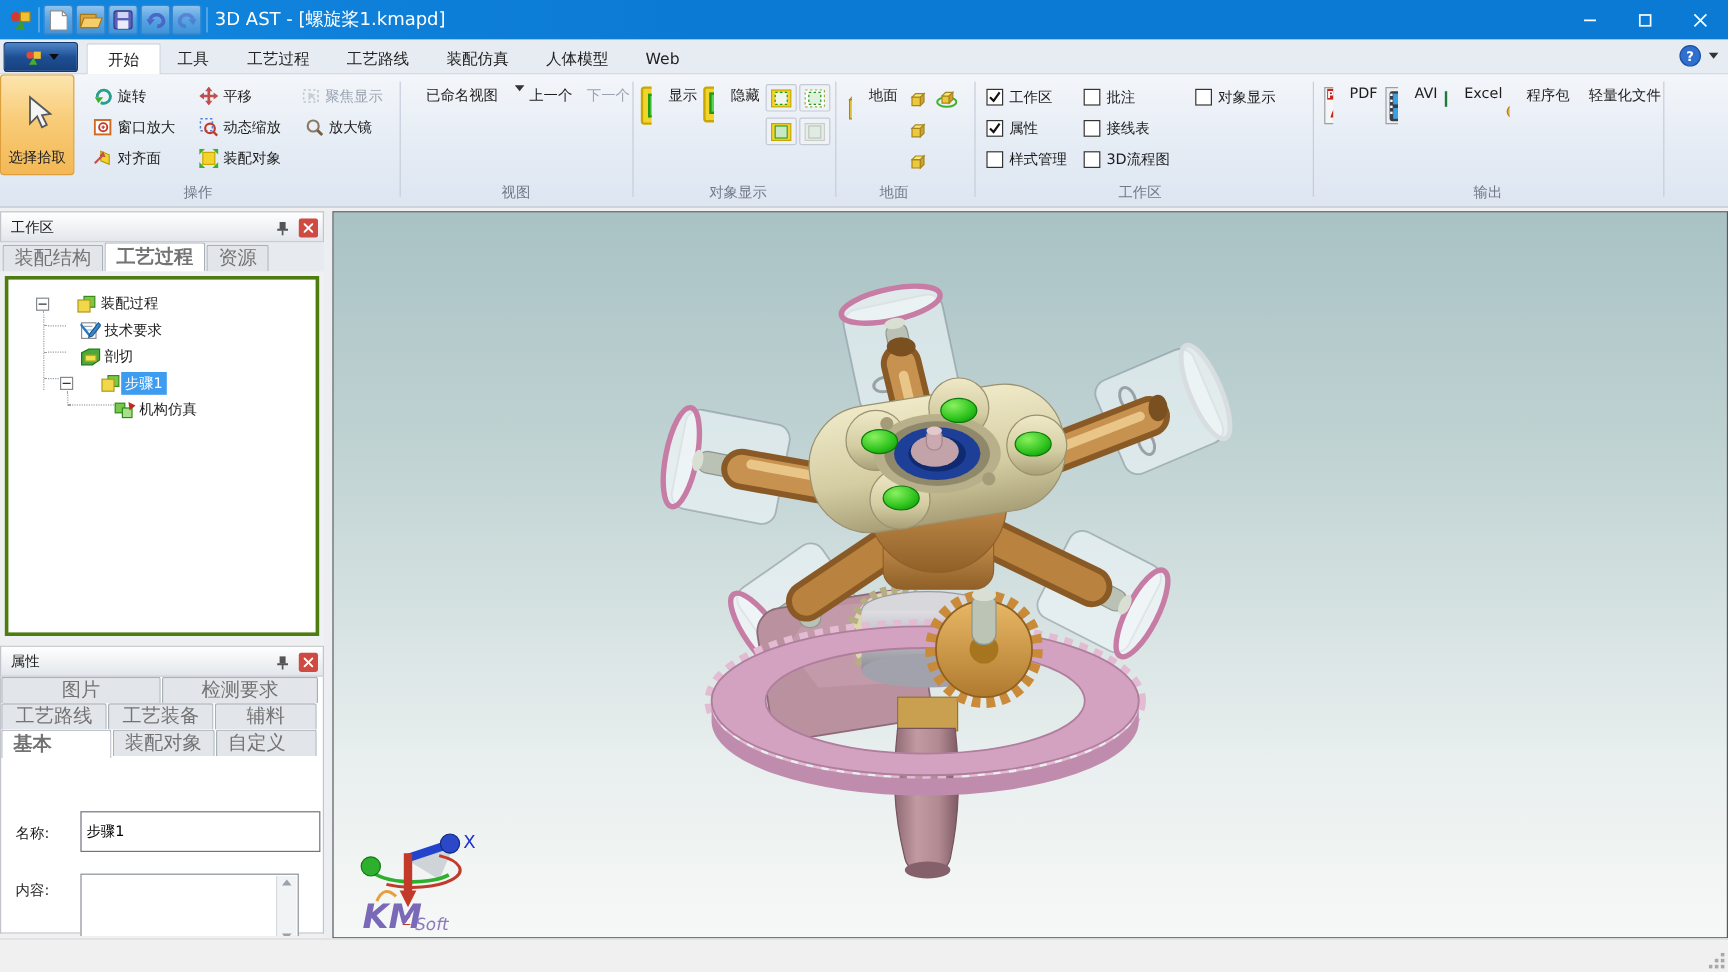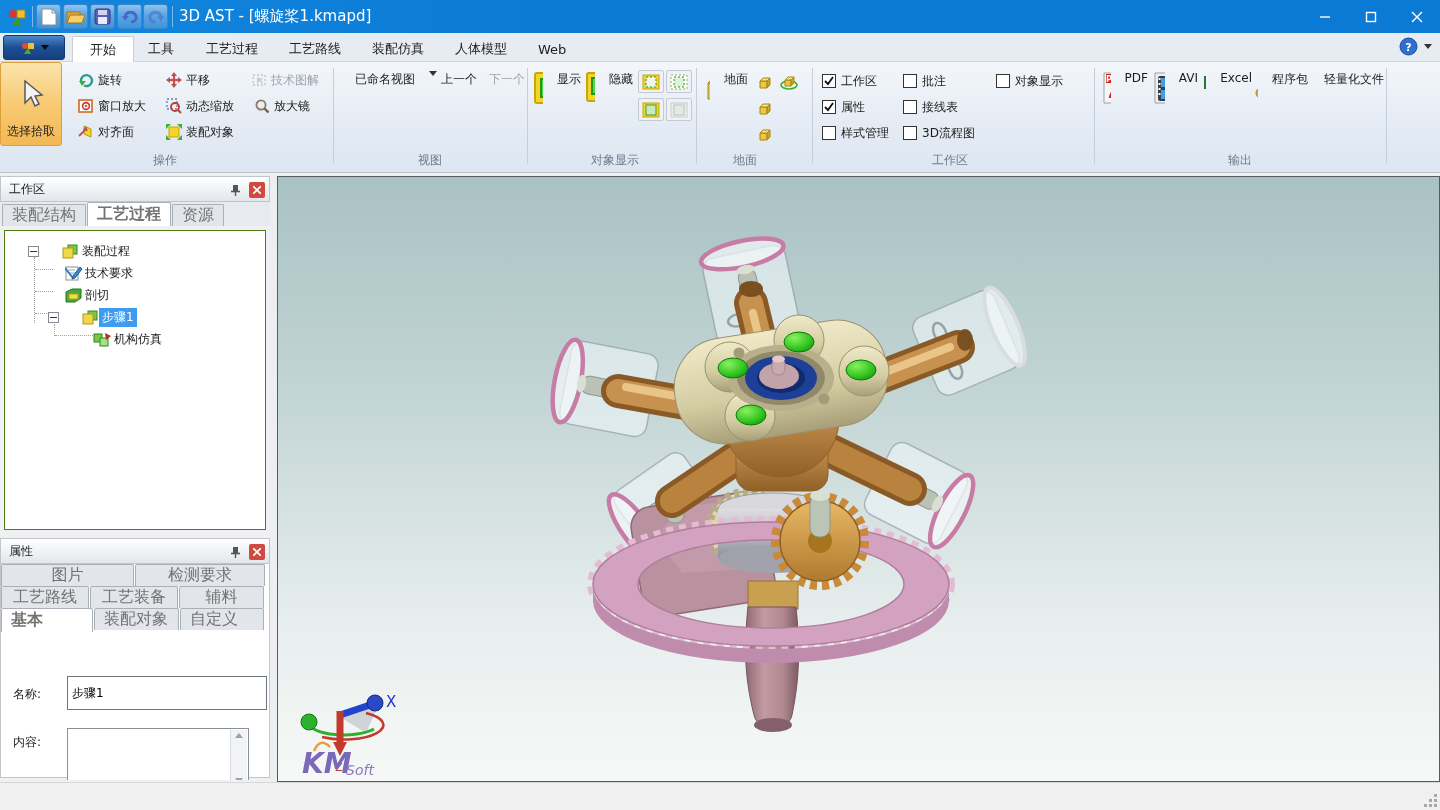--- a/index.html
+++ b/index.html
@@ -63,21 +63,21 @@
     display:flex; align-items:center; padding:0 8px; font-size:12px; }
   .ph-btn { position:absolute; top:5px; width:16px; height:16px; display:flex;
     align-items:center; justify-content:center; }
   .ptabs { position:relative; height:24px; display:flex; align-items:flex-end; padding-left:2px;
     background:#e7eaee; }
   .ptab { height:22px; padding:0 9px; display:flex; align-items:center; font-size:16px;
     background:#e2e5ea; border:1px solid #aab0b8; border-bottom:none; margin-right:1px;
     border-radius:2px 2px 0 0; color:#737373; }
   .ptab.active { background:#ffffff; font-weight:bold; height:24px; }
   #treebox { position:absolute; left:4px; top:54px; width:262px; height:300px;
-    background:#ffffff; border:1px solid #4d7c0f; overflow:hidden; }
+    background:#ffffff; border:3px solid #4d7c0f; overflow:hidden; }
   .trow { position:absolute; height:20px; display:flex; align-items:center; font-size:12px; }
   .trow .lbl { padding:1px 3px; }
   .trow .lbl.sel { background:#3d9bf0; color:#fff; }
   .dotv { position:absolute; width:1px; border-left:1px dotted #9aa0a6; }
   .doth { position:absolute; height:1px; border-top:1px dotted #9aa0a6; }
   .expander { position:absolute; width:11px; height:11px; background:#fff;
     border:1px solid #848a91; display:flex; align-items:center; justify-content:center; }
 
   
   .ptabs2 { display:flex; }
@@ -216,21 +216,21 @@
         <polygon points="0,8 4,5 4,11" fill="#c0504d"></polygon>
         <polygon points="16,8 12,5 12,11" fill="#c0504d"></polygon>
       </svg>
     <span>平移</span>
   </div>
   <div class="smallbtn disabled" style="left:247px; top:6px">
     <svg width="16" height="16">
         <rect x="2" y="3" width="12" height="10" fill="none" stroke="#7f9a7f" stroke-width="1.4" stroke-dasharray="2 2"></rect>
         <polygon points="6,5 6,12 9,9 11,12 12,11 10,8 12,7" fill="#9aa4ae"></polygon>
       </svg>
-    <span>技术图解</span>
+    <span>聚焦显示</span>
   </div>
   <div class="smallbtn" style="left:74px; top:32px">
     <svg width="16" height="16">
         <rect x="1" y="2" width="13" height="12" fill="#fff" stroke="#d2691e" stroke-width="1.6"></rect>
         <circle cx="8" cy="8" r="3.4" fill="none" stroke="#c23a2a" stroke-width="1.6"></circle>
         <line x1="6.6" y1="8" x2="9.4" y2="8" stroke="#c23a2a"></line>
         <line x1="8" y1="6.6" x2="8" y2="9.4" stroke="#c23a2a"></line>
       </svg>
     <span>窗口放大</span>
   </div>

